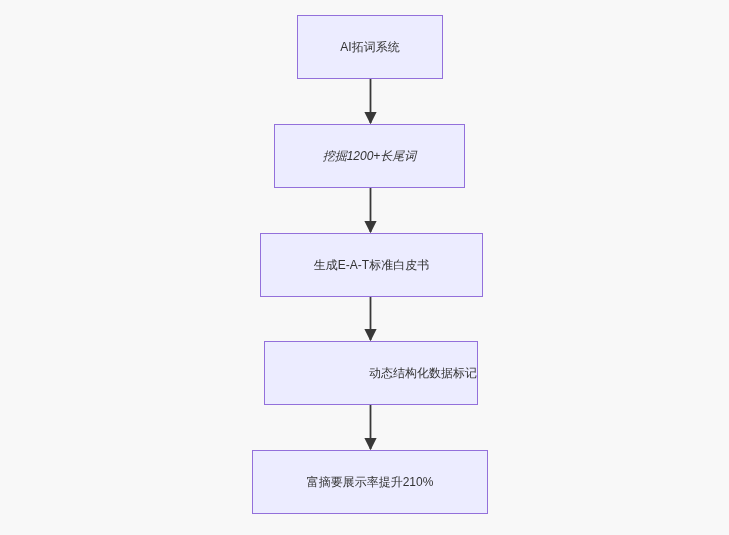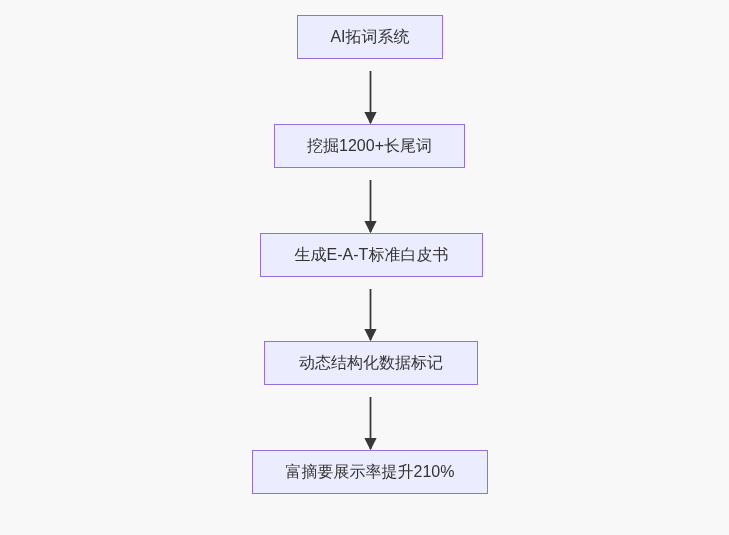--- a/index.html
+++ b/index.html
@@ -36,36 +36,36 @@
     stroke-width: 1.8;
     fill: none;
   }
   .arrowhead-fill {
     fill: var(--arrow);
     stroke: none;
   }
   .node {
     position: absolute;
     box-sizing: border-box;
-    height: 44px;
+    height: 64px;
     background: var(--node-fill);
     border: 1px solid var(--node-border);
     color: var(--text);
-    font-size: 16px;
+    font-size: 12px;
     line-height: 1;
     display: flex;
     align-items: center;
     justify-content: center;
     text-align: center;
     white-space: nowrap;
   }
   .n1 { left: 297px; top: 15px;  width: 146px; }
-  .n2 { left: 274px; top: 124px; width: 191px; }
+  .n2 { left: 274px; top: 124px; width: 191px; font-style: italic; }
   .n3 { left: 260px; top: 233px; width: 223px; }
-  .n4 { left: 264px; top: 341px; width: 214px; }
+  .n4 { left: 264px; top: 341px; width: 214px; justify-content: flex-end; }
   .n5 { left: 252px; top: 450px; width: 236px; text-align: right; }
 </style>
 </head>
 <body>
 
 <div class="canvas">
 
   <svg class="edges" width="729" height="535" viewBox="0 0 729 535" xmlns="http://www.w3.org/2000/svg">
     <defs>
       <marker id="arrowhead" viewBox="0 0 10 10" refX="9" refY="5" markerWidth="7" markerHeight="7" orient="auto">

